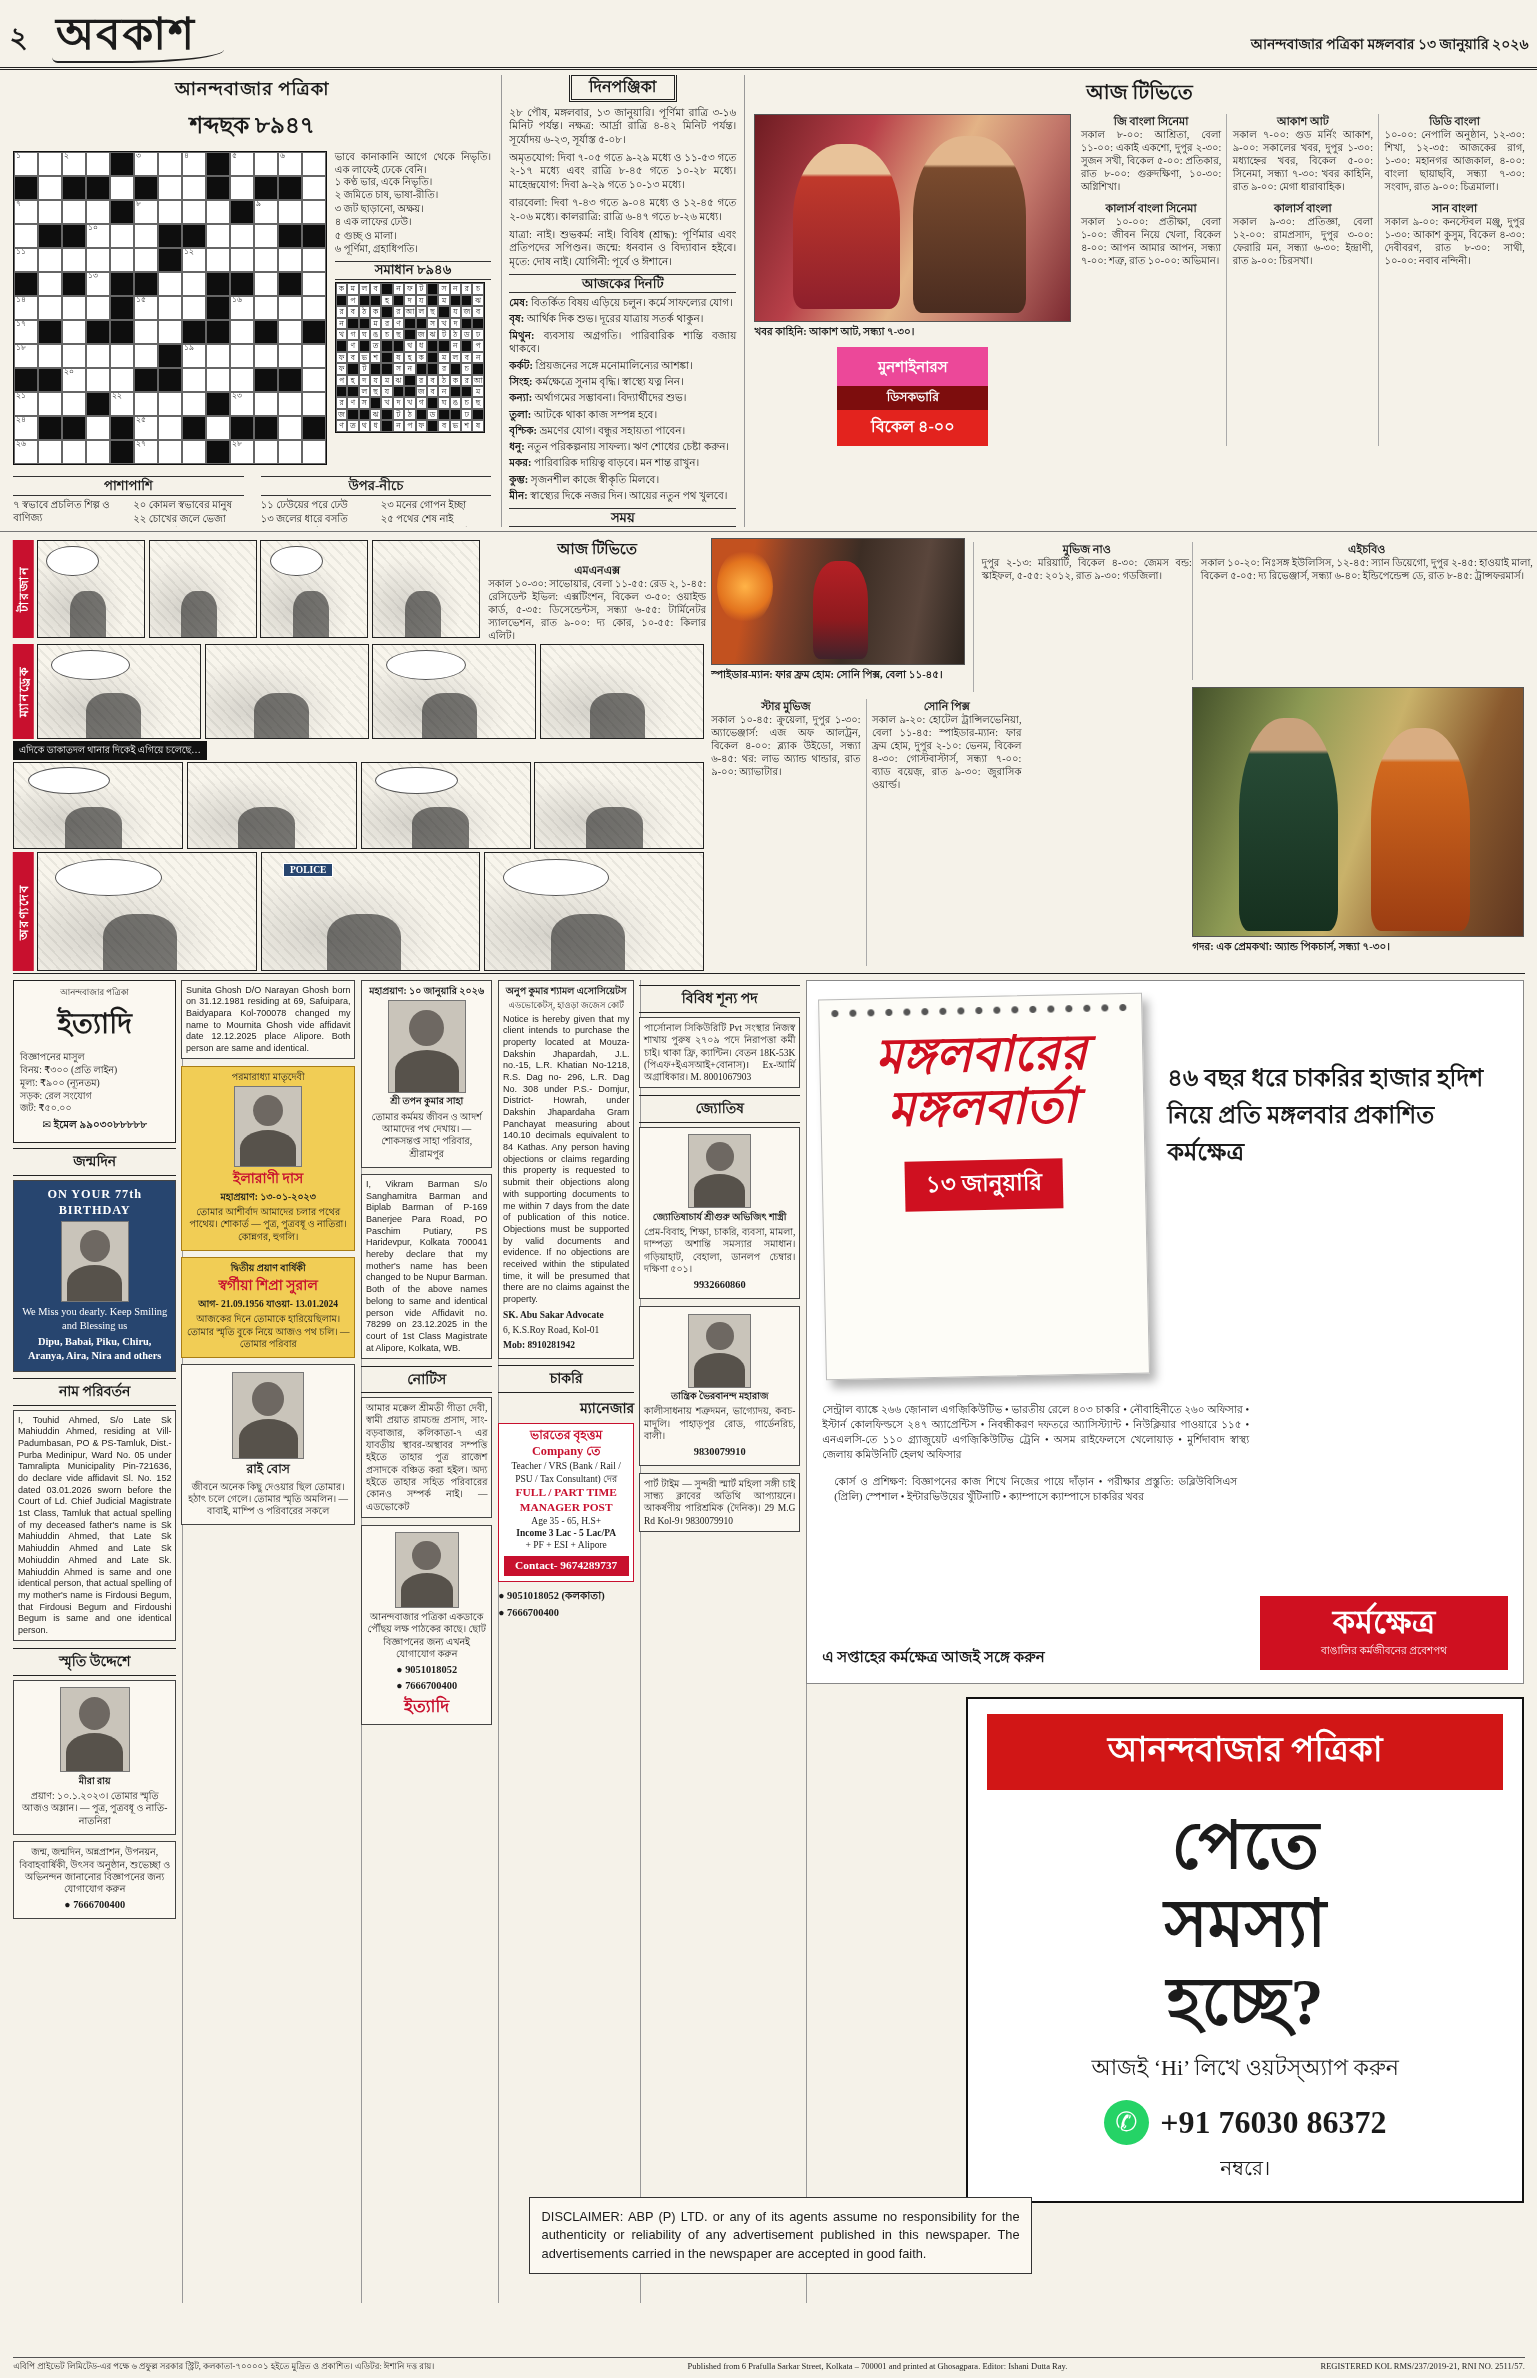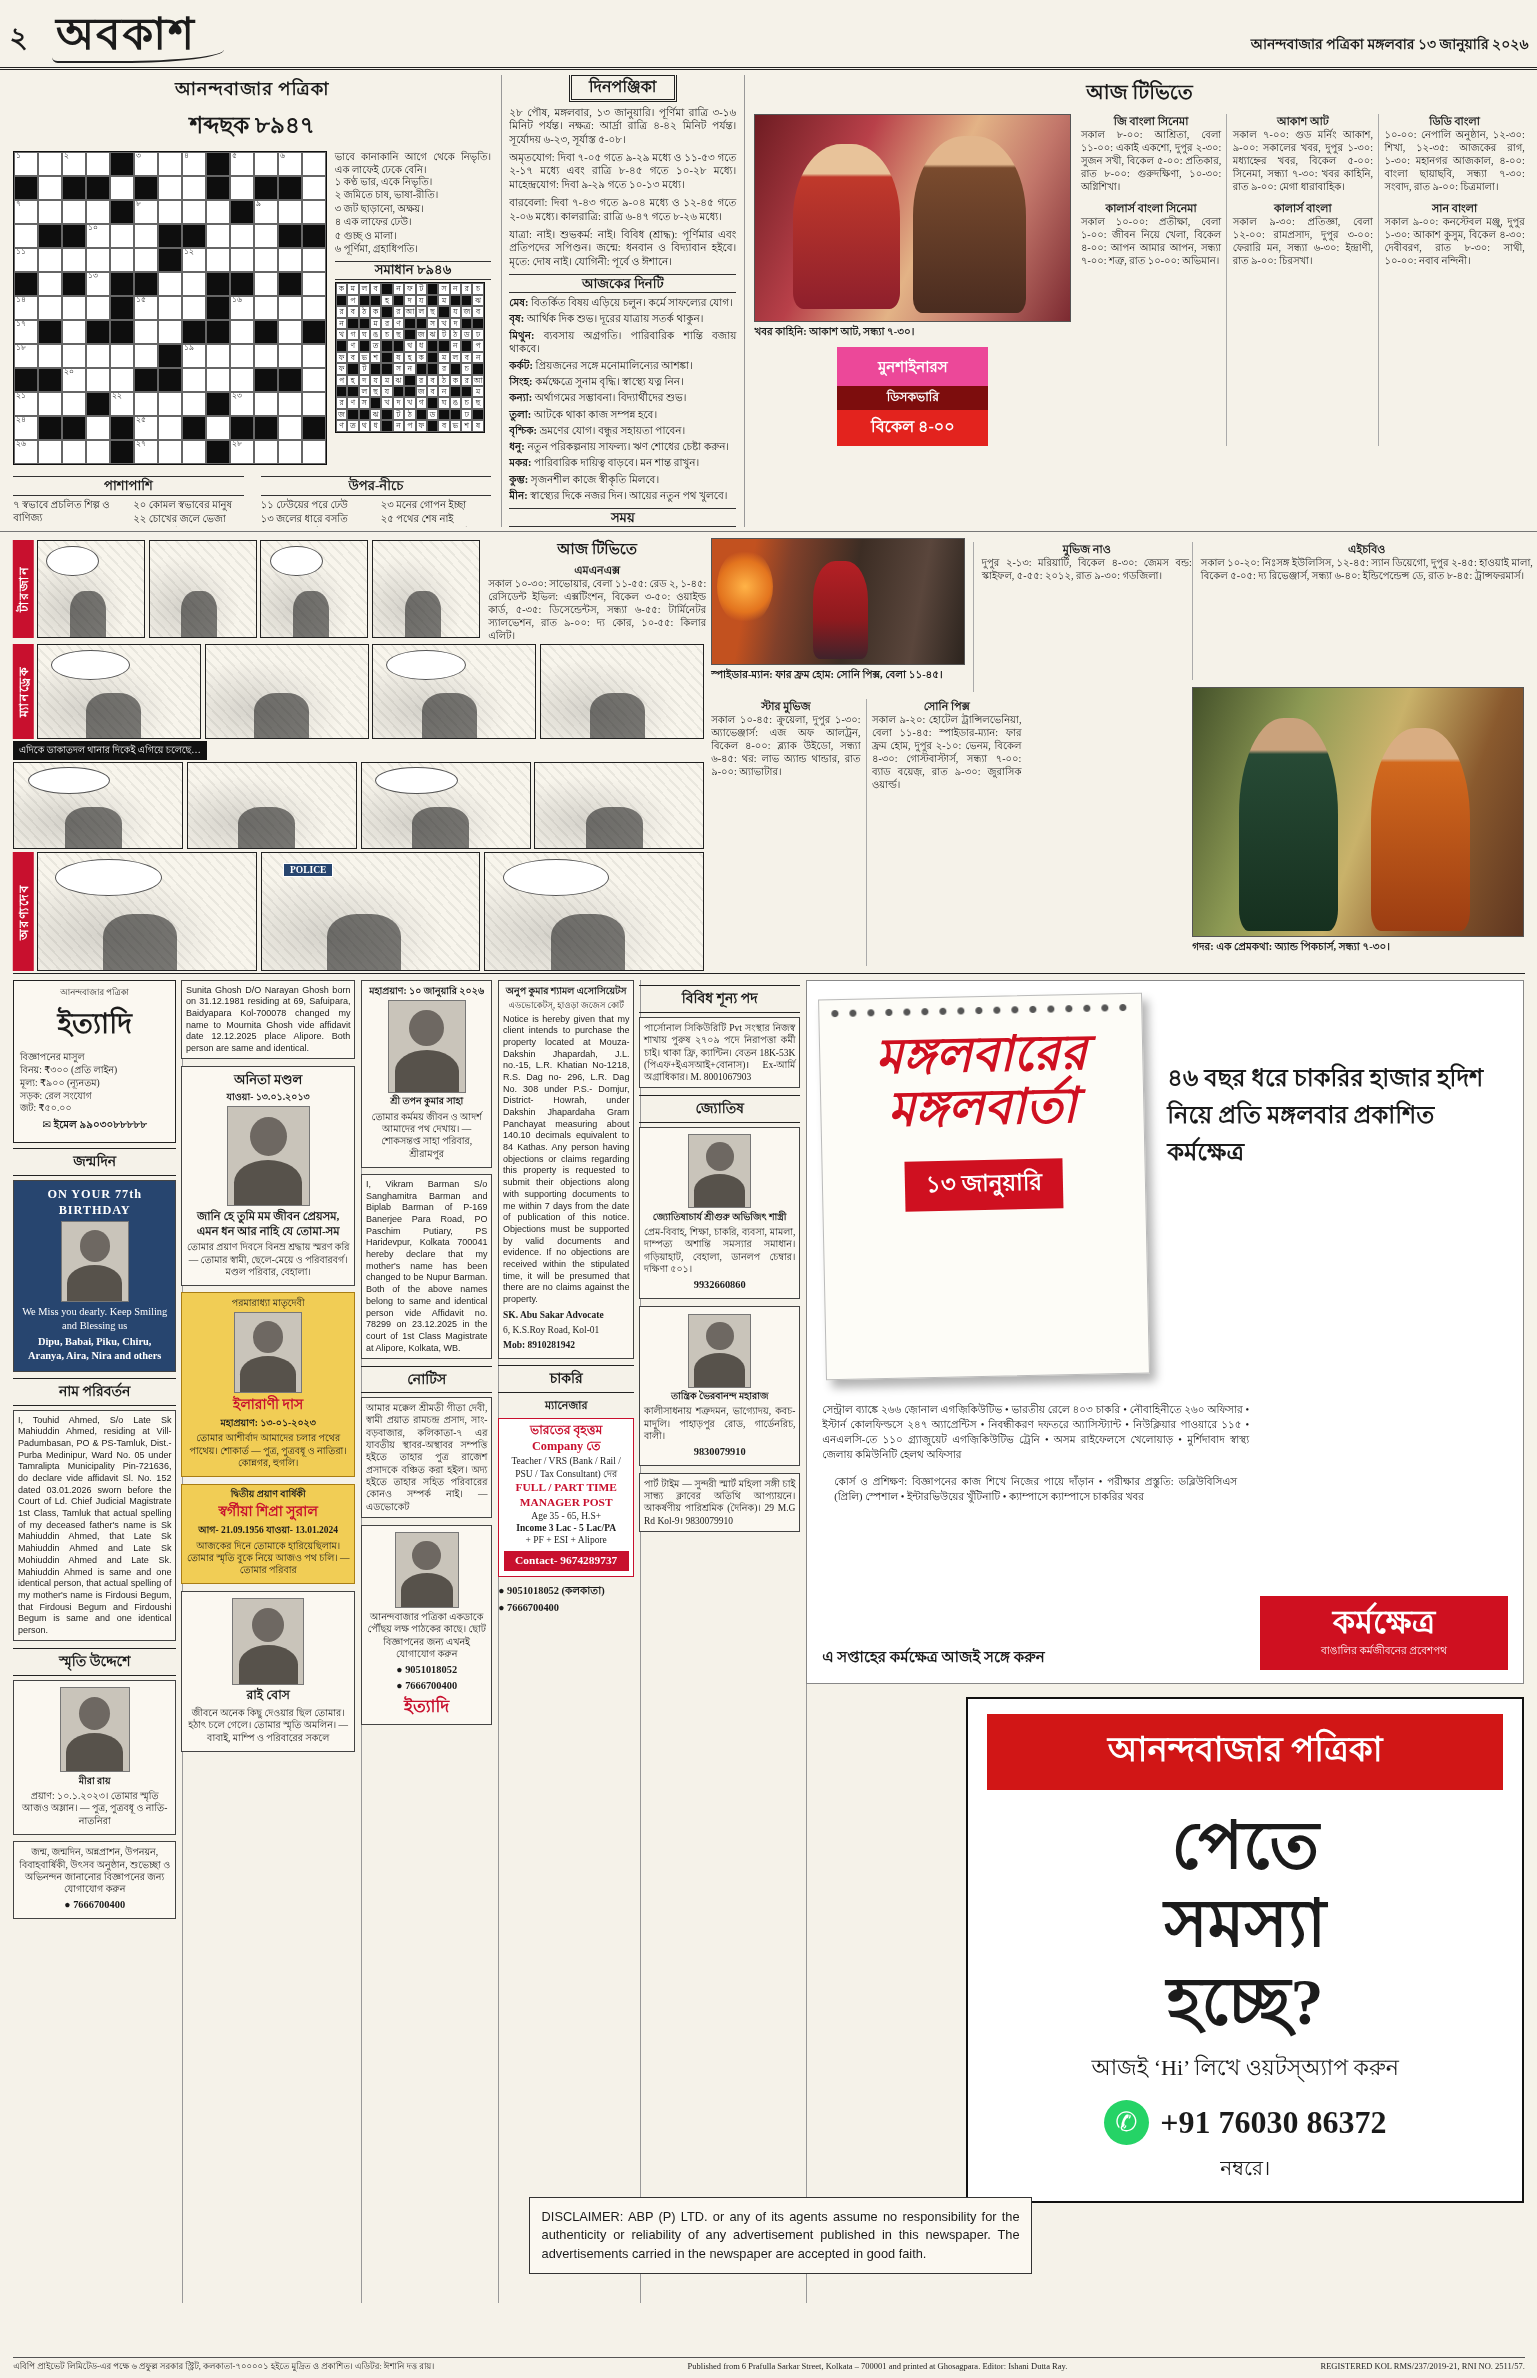--- a/index.html
+++ b/index.html
@@ -1042,27 +1042,20 @@
 
       <div class="adbox ctr">
         <p>জন্ম, জন্মদিন, অন্নপ্রাশন, উপনয়ন, বিবাহবার্ষিকী, উৎসব অনুষ্ঠান, শুভেচ্ছা ও অভিনন্দন জানানোর বিজ্ঞাপনের জন্য যোগাযোগ করুন</p>
         <p class="phones">● 7666700400</p>
       </div>
     </div>
 
     <div class="cl-col rule-v" style="left:168px;width:174px;">
       <div class="adbox just" style="font-family:'Liberation Sans',sans-serif;font-size:9px;">Sunita Ghosh D/O Narayan Ghosh born on 31.12.1981 residing at 69, Safuipara, Baidyapara Kol-700078 changed my name to Mournita Ghosh vide affidavit date 12.12.2025 place Alipore. Both person are same and identical.</div>
 
-      <div class="adbox ctr">
-        <p class="bold" style="font-size:13.2px;">অনিতা মণ্ডল</p>
-        <p class="bold">যাওয়া- ১৩.০১.২০১৩</p>
-        <div class="portrait" style="width:81px;height:98px;"></div>
-        <p style="font-size:11.4px;font-weight:bold;">জানি হে তুমি মম জীবন প্রেয়সম, এমন ধন আর নাহি যে তোমা-সম</p>
-        <p>তোমার প্রয়াণ দিবসে বিনম্র শ্রদ্ধায় স্মরণ করি — তোমার স্বামী, ছেলে-মেয়ে ও পরিবারবর্গ। মণ্ডল পরিবার, বেহালা।</p>
-      </div>
 
       <div class="adbox gold ctr">
         <p>পরমারাধ্যা মাতৃদেবী</p>
         <div class="portrait" style="width:66px;height:79px;"></div>
         <p class="bold red" style="font-size:14px;">ইলারাণী দাস</p>
         <p class="bold">মহাপ্রয়াণ: ১৩-০১-২০২৩</p>
         <p>তোমার আশীর্বাদ আমাদের চলার পথের পাথেয়। শোকার্ত — পুত্র, পুত্রবধূ ও নাতিরা। কোন্নগর, হুগলি।</p>
       </div>
 
       <div class="adbox gold ctr">
@@ -1105,21 +1098,21 @@
       <div class="adbox">
         <p class="ctr bold">অনুপ কুমার শ্যামল এসোসিয়েটস</p>
         <p class="ctr sm">এডভোকেটস্, হাওড়া জজেস কোর্ট</p>
         <p class="just" style="font-family:'Liberation Sans',sans-serif;font-size:9px;">Notice is hereby given that my client intends to purchase the property located at Mouza-Dakshin Jhapardah, J.L. no.-15, L.R. Khatian No-1218, R.S. Dag no- 296, L.R. Dag No. 308 under P.S.- Domjur, District- Howrah, under Dakshin Jhapardaha Gram Panchayat measuring about 140.10 decimals equivalent to 84 Kathas. Any person having objections or claims regarding this property is requested to submit their objections along with supporting documents to me within 7 days from the date of publication of this notice. Objections must be supported by valid documents and evidence. If no objections are received within the stipulated time, it will be presumed that there are no claims against the property.</p>
         <p class="bold">SK. Abu Sakar Advocate</p>
         <p>6, K.S.Roy Road, Kol-01</p>
         <p class="bold">Mob: 8910281942</p>
       </div>
 
       <div class="cl-head">চাকরি</div>
-      <p class="bold ctr" style="margin:1.9px 0;font-size:11px;">ম্যানেজার</p>
+      <p class="bold ctr" style="margin:1.9px 0;font-size:14px;text-align:right;">ম্যানেজার</p>
       <div class="adbox job-big">
         <div class="l1">ভারতের বৃহত্তম Company তে</div>
         <div>Teacher / VRS (Bank / Rail / PSU / Tax Consultant) দের</div>
         <div class="l3">FULL / PART TIME MANAGER POST</div>
         <div>Age 35 - 65, H.S+</div>
         <div class="bold">Income 3 Lac - 5 Lac/PA</div>
         <div>+ PF + ESI + Alipore</div>
         <div class="job-contact">Contact- 9674289737</div>
       </div>
       <p class="phones">● 9051018052 (কলকাতা)</p>

